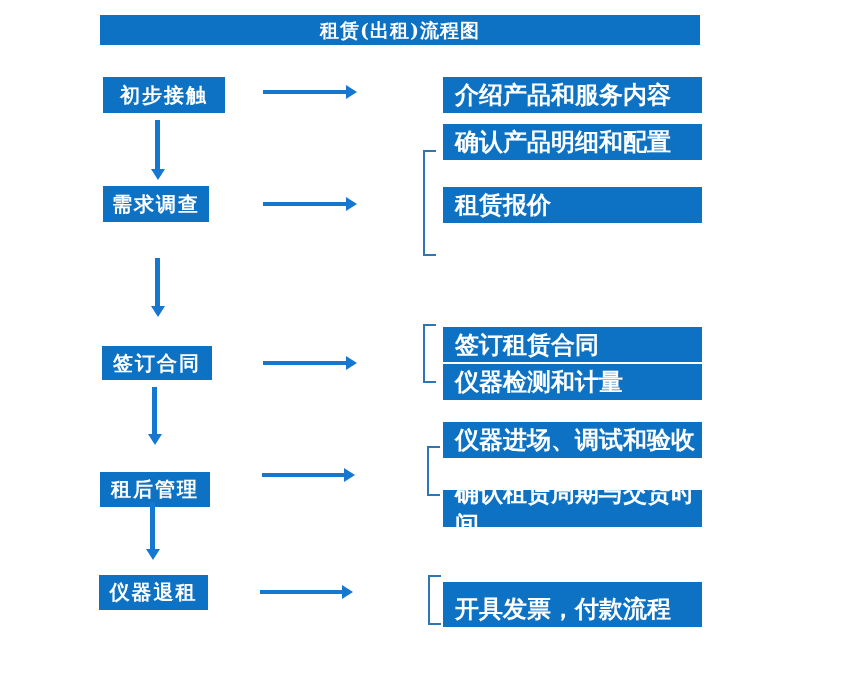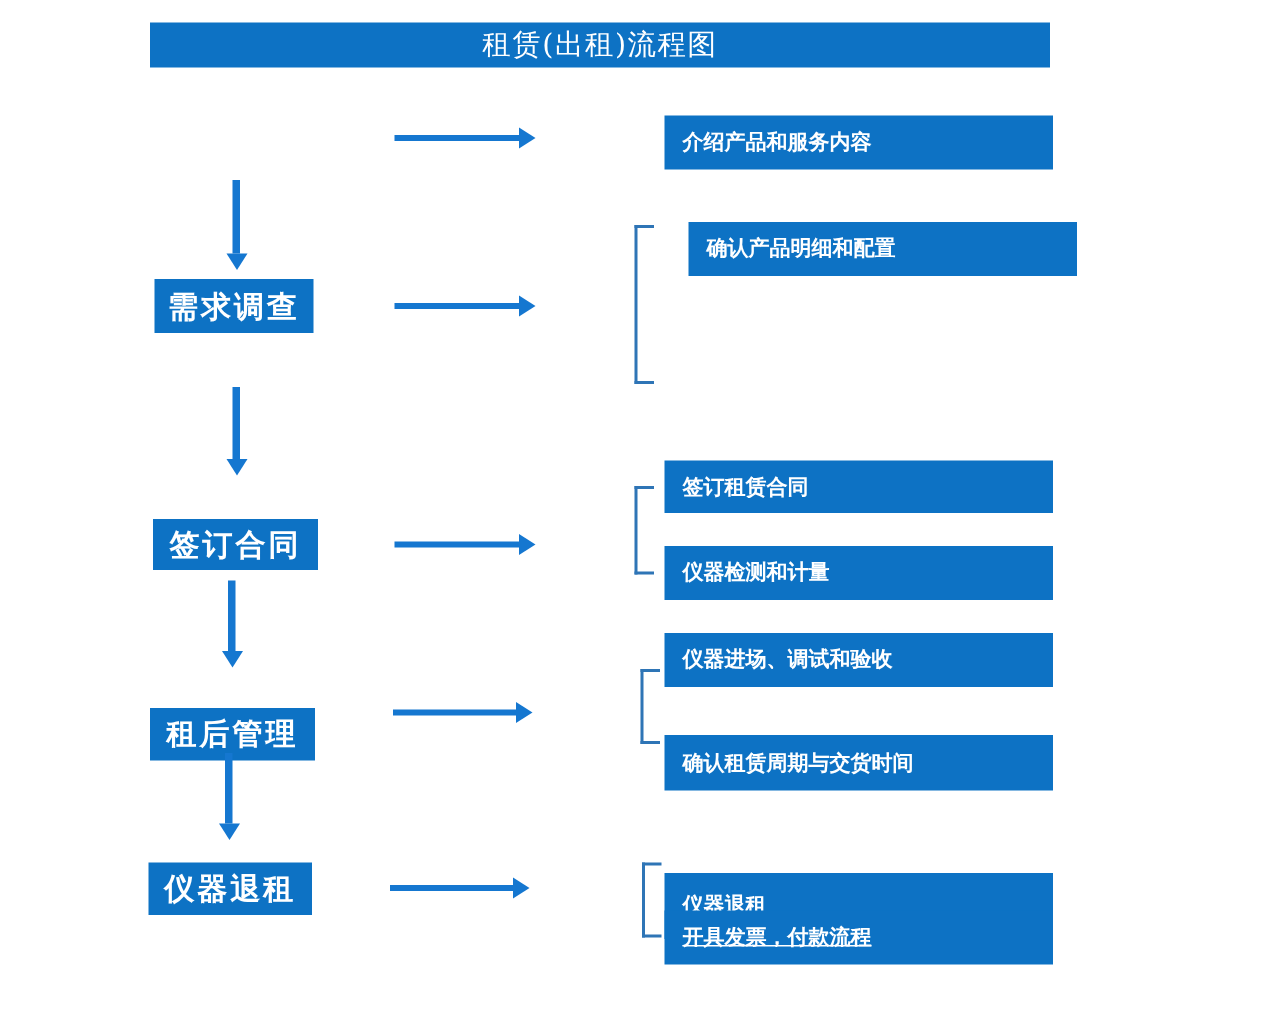--- a/index.html
+++ b/index.html
@@ -14,32 +14,32 @@
     width: 844px; height: 688px;
     font-family: "DejaVu Serif", "Liberation Serif", serif;
   }
   .canvas {
     position: relative; width: 844px; height: 688px;
     background: #ffffff; overflow: hidden;
   }
   .title-bar {
     position: absolute; left: 100px; top: 15px; width: 600px; height: 30px;
     background: var(--box-fill); color: var(--text);
-    font-weight: normal; font-size: 19px; line-height: 30px;
+    font-weight: bold; font-size: 19px; line-height: 30px;
     text-align: center; letter-spacing: 1px;
   }
   .stage {
     position: absolute; background: var(--box-fill); color: var(--text);
     font-weight: bold; font-size: 20px; letter-spacing: 2px;
     display: flex; align-items: center; justify-content: center;
   }
   .output {
     position: absolute; left: 443px; width: 259px; height: 36px;
     background: var(--box-fill); color: var(--text);
-    font-weight: bold; font-size: 14px;
+    font-weight: bold; font-size: 24px;
     display: flex; align-items: center; padding-left: 12px;
   }
   .h-arrow { position: absolute; height: 4px; background: var(--arrow); }
   .h-arrow .head {
     position: absolute; right: -11px; top: 50%; transform: translateY(-50%);
     width: 0; height: 0;
     border-top: 7px solid transparent; border-bottom: 7px solid transparent;
     border-left: 11px solid var(--arrow);
   }
   .v-arrow { position: absolute; width: 5px; background: var(--arrow); }
@@ -56,33 +56,35 @@
     border-bottom: 2px solid var(--bracket);
   }
 </style>
 </head>
 <body>
 
 <div class="canvas">
 
   <div class="title-bar">租赁(出租)流程图</div>
 
+  <div class="stage" style="left:103px; top:77px;  width:122px; height:36px;">初步接触</div>
   <div class="stage" style="left:103px; top:186px; width:106px; height:36px;">需求调查</div>
   <div class="stage" style="left:102px; top:346px; width:110px; height:34px;">签订合同</div>
   <div class="stage" style="left:100px; top:472px; width:110px; height:35px;">租后管理</div>
   <div class="stage" style="left:99px;  top:575px; width:109px; height:35px;">仪器退租</div>
 
   <div class="output" style="top:77px;">介绍产品和服务内容</div>
-  <div class="output" style="top:148px;margin-left:16px;">确认产品明细和配置</div>
-  <div class="output" style="top:307px; height:35px;">签订租赁合同</div>
+  <div class="output" style="top:124px;">确认产品明细和配置</div>
+  <div class="output" style="top:187px;">租赁报价</div>
+  <div class="output" style="top:327px; height:35px;">签订租赁合同</div>
   <div class="output" style="top:364px;">仪器检测和计量</div>
   <div class="output" style="top:422px;">仪器进场、调试和验收</div>
   <div class="output" style="top:490px; height:37px;">确认租赁周期与交货时间</div>
   <div class="output" style="top:558px; height:44px;margin-top:24px;">仪器退租</div>
-  <div class="output" style="top:607px;text-decoration:underline;">开具发票，付款流程</div>
+  <div class="output" style="top:591px;">开具发票，付款流程</div>
 
   <div class="h-arrow" style="left:263px; top:90px;  width:83px;">
       <i class="head"></i>
     </div>
   <div class="h-arrow" style="left:263px; top:202px; width:83px;">
       <i class="head"></i>
     </div>
   <div class="h-arrow" style="left:263px; top:361px; width:83px;">
       <i class="head"></i>
     </div>

